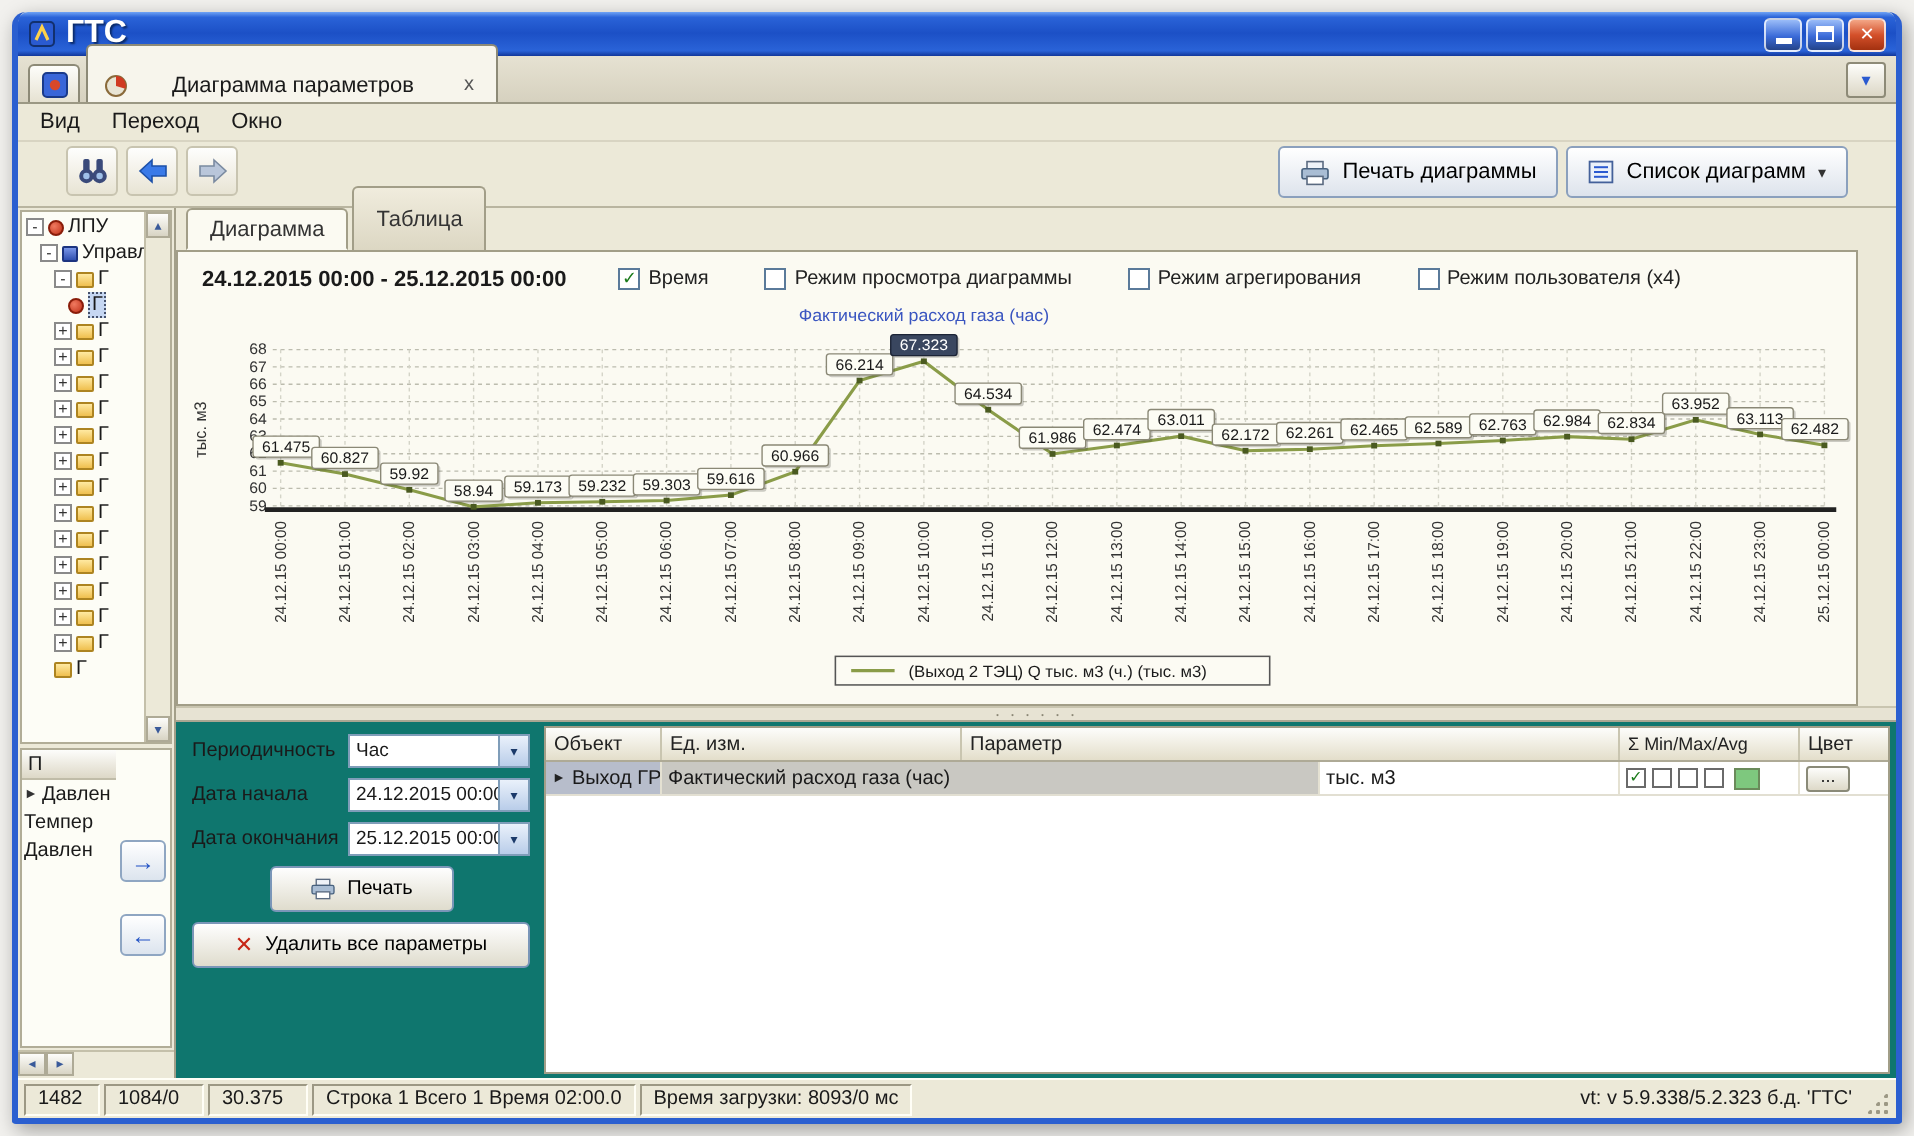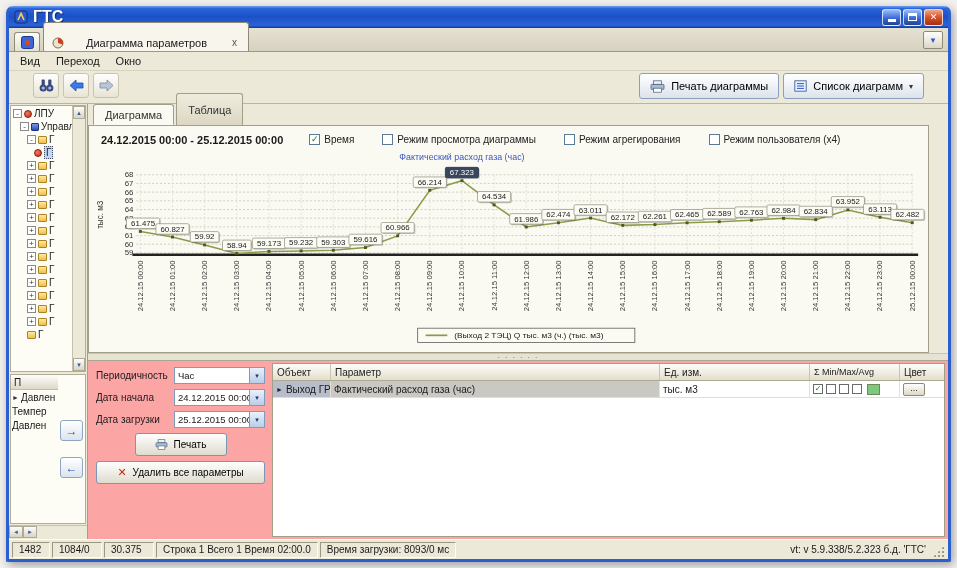--- a/index.html
+++ b/index.html
@@ -71,21 +71,21 @@
   .chart-header{height:24px;flex:none;display:flex;align-items:center;gap:26px;padding:3px 10px 0 12px;white-space:nowrap;overflow:hidden}
   .period{font-size:11px;font-weight:bold}
   .cb-row{display:flex;align-items:center;gap:28px}
   .cb{display:flex;align-items:center;gap:4px;font-size:10px;color:#222}
   .cb-box{width:11px;height:11px;flex:none;border:1px solid #5a7a9a;background:#fff;font-size:9px;line-height:9px;text-align:center;color:#1a7a1a;font-weight:bold}
   .chart-body{flex:1;min-height:0}
   .chart-body svg{width:100%;height:100%;display:block}
   .splitter{height:8px;flex:none;background:#e7e3d3;border-top:1px solid #c9c5b0;border-bottom:1px solid #aaa692;display:flex;align-items:center;justify-content:center}
   .splitter::before{content:"· · · · · ·";color:#8a8674;font-size:9px;letter-spacing:1px;line-height:4px}
   
-  .bottom{height:178px;flex:none;display:flex;min-width:0;background:#fca5a5}
+  .bottom{height:178px;flex:none;display:flex;min-width:0;background:#0f766e}
   .form-col{width:184px;flex:none;padding:6px 7px 4px 8px;display:flex;flex-direction:column;gap:5px}
   .form-row{display:flex;align-items:center;gap:4px}
   .form-label{width:74px;flex:none;font-size:10px}
   .combo{flex:1;height:17px;border:1px solid #7f9db9;background:#fff;display:flex;align-items:stretch;overflow:hidden}
   .combo-val{flex:1;font-size:9.5px;padding:2px 0 0 3px;white-space:nowrap;overflow:hidden}
   .combo-arrow{width:15px;flex:none;background:linear-gradient(#eaf1fb,#b9cde9);border-left:1px solid #7f9db9;font-size:7px;display:flex;align-items:center;justify-content:center;color:#1c3a6a}
   .form-btn{height:23px;border:1px solid #7a96b8;border-radius:3px;background:linear-gradient(#fefefe,#dfdccd);font-size:10px;font-family:inherit;
     display:flex;align-items:center;justify-content:center;gap:6px;white-space:nowrap}
   .form-btn.build{margin-top:16px}
   .form-btn.print{width:92px;align-self:center}
@@ -580,21 +580,21 @@
                 </span>
               </div>
               <div class="form-row">
                 <span class="form-label">Дата начала</span>
                 <span class="combo">
                   <span class="combo-val">24.12.2015 00:00</span>
                   <span class="combo-arrow">▾</span>
                 </span>
               </div>
               <div class="form-row">
-                <span class="form-label">Дата загрузки</span>
+                <span class="form-label">Дата окончания</span>
                 <span class="combo">
                   <span class="combo-val">25.12.2015 00:00</span>
                   <span class="combo-arrow">▾</span>
                 </span>
               </div>
             </div>
           <button class="form-btn print">
             <span style="display:flex">
               <svg width="13" height="11" viewBox="0 0 15 13">
                   <rect x="3.5" y="0.8" width="8" height="3.6" fill="#eef2f8" stroke="#5a6a80" stroke-width="0.8"></rect>
@@ -605,22 +605,22 @@
             <span>Печать</span>
           </button>
           <button class="form-btn del">
             <span class="x-ico">✕</span>
             <span>Удалить все параметры</span>
           </button>
         </div>
         <div class="table-col">
           <div class="tbl-header">
               <span class="th c0">Объект</span>
+              <span class="th c2">Ед. изм.</span>
               <span class="th c1">Параметр</span>
-              <span class="th c2">Ед. изм.</span>
               <span class="th c3">Σ Min/Max/Avg</span>
               <span class="th c4">Цвет</span>
             </div>
           <div class="tbl-row" id="tbl-row">
               <span class="td c0">
                 <span class="row-marker">►</span>
                 <span>Выход ГРС (</span>
               </span>
               <span class="td c1">Фактический расход газа (час)</span>
               <span class="td c2">тыс. м3</span>

